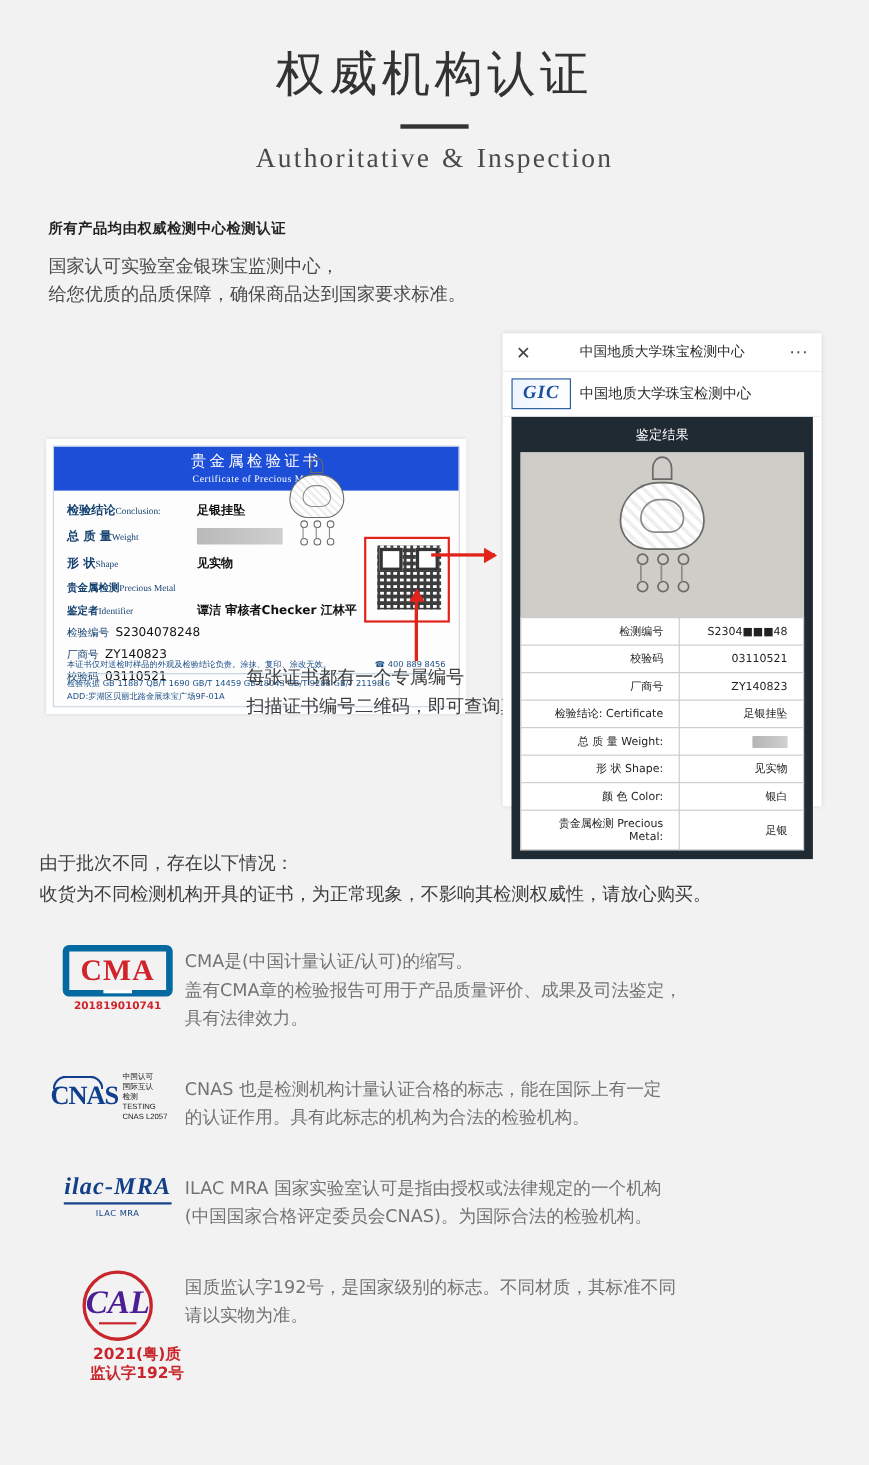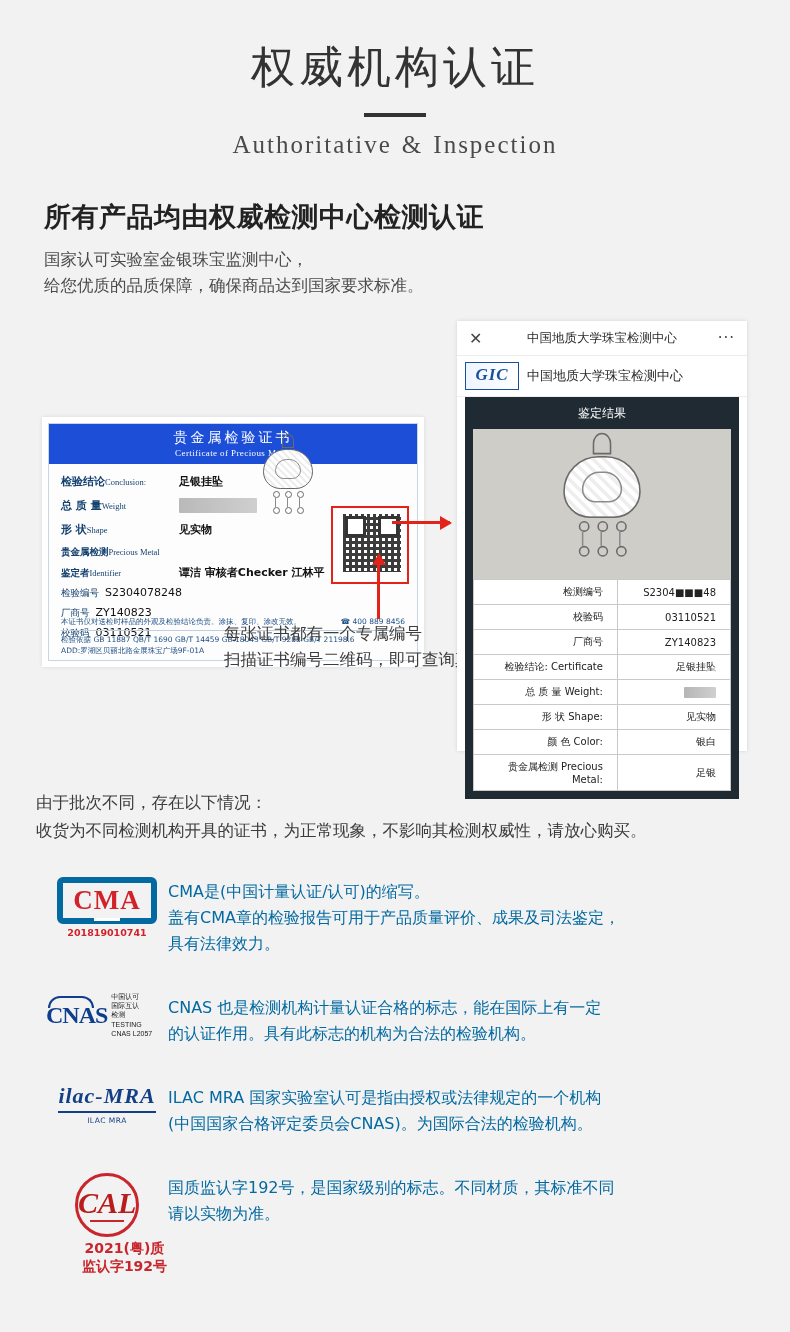--- a/index.html
+++ b/index.html
@@ -42,21 +42,21 @@
   }
   .header .title-en .amp {
     padding: 0 10px;
   }
 
   
   .intro {
     margin: 40px 0 0 44px;
   }
   .intro .h {
-    font-size: 27px;
+    font-size: 13px;
     font-weight: bold;
     color: #222;
     letter-spacing: 0.5px;
     font-family: "DejaVu Sans", sans-serif;
   }
   .intro .p {
     margin-top: 12px;
     font-size: 16.5px;
     line-height: 26px;
     color: #4b4b4b;
@@ -449,21 +449,21 @@
   }
   .mark-logo {
     width: 122px;
     flex: 0 0 122px;
     text-align: center;
     padding-top: 2px;
   }
   .mark-text {
     font-size: 16px;
     line-height: 26px;
-    color: #0369a1;
+    color: #737373;
     padding-top: 4px;
     font-family: "DejaVu Sans", sans-serif;
   }
 
   
   .logo-cma {
     display: inline-block;
     text-align: center;
   }
   .logo-cma .box {
@@ -561,21 +561,21 @@
   .logo-cal {
     display: inline-block;
     text-align: center;
   }
   .logo-cal .ring {
     width: 58px;
     height: 58px;
     border: 3px solid #c8262c;
     border-radius: 50%;
     margin: 0 auto;
-    color: #b91c1c;
+    color: #4c1d95;
     font-family: "Liberation Serif", serif;
     font-weight: bold;
     font-size: 30px;
     line-height: 54px;
     font-style: italic;
     position: relative;
   }
   .logo-cal .ring:after {
     content: "";
     position: absolute;

